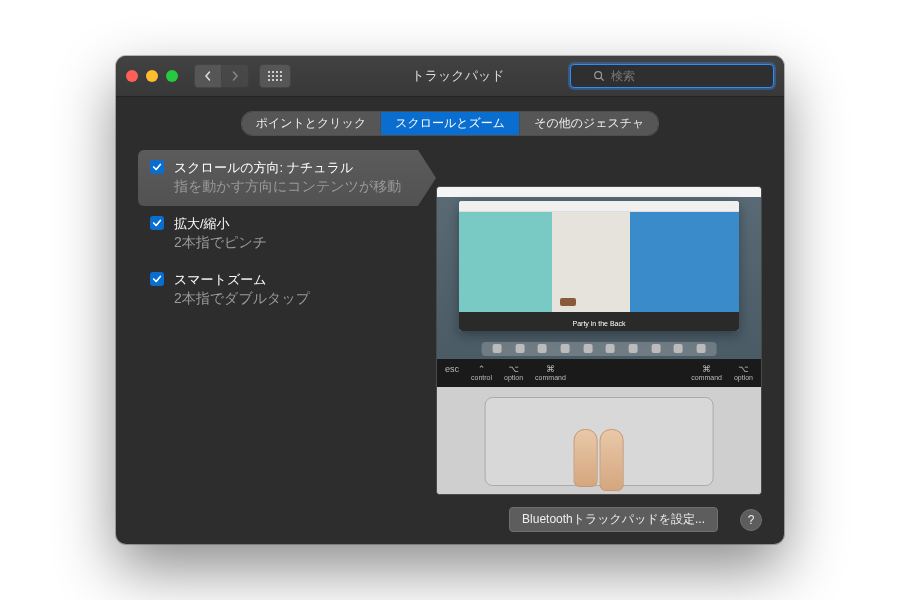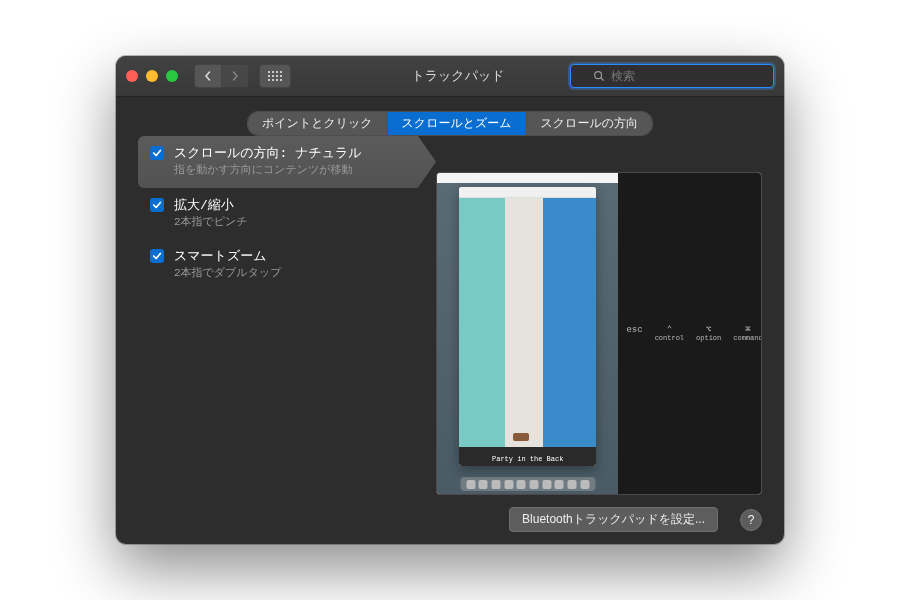--- a/index.html
+++ b/index.html
@@ -85,35 +85,35 @@
 
   
   .content{
     flex:1;display:flex;flex-direction:column;
     padding:14px 22px 12px;
   }
   .tabs{
     align-self:center;
     display:flex;border-radius:11px;overflow:hidden;
     border:1px solid #4e4e4e;
+    margin-bottom:14px;
     justify-content:center;
   }
   .tab{
     padding:3px 14px;font-size:12px;
     background:var(--segmented-bg);color:#eee;
     border-right:1px solid #4e4e4e;
     cursor:pointer;
   }
   .tab:last-child{border-right:none;}
   .tab.sel{background:var(--segmented-sel);color:#fff;font-family:Liberation Mono, monospace;}
 
   .main{
     flex:1;display:flex;gap:18px;
     min-height:0;
-    font-family:Liberation Mono, monospace;
   }
   .options{
     flex:0 0 280px;
     display:flex;flex-direction:column;
   }
   .opt{
     display:flex;align-items:flex-start;gap:10px;
     padding:9px 10px 9px 12px;
     position:relative;
   }
@@ -128,29 +128,29 @@
   }
   .check{
     width:14px;height:14px;border-radius:3px;
     background:var(--check-blue);
     display:flex;align-items:center;justify-content:center;
     flex:0 0 14px;margin-top:1px;
   }
   .check svg{width:10px;height:10px;}
   .opt-text{display:flex;flex-direction:column;line-height:1.4;}
   .opt-title{font-size:13px;color:#fff;}
-  .opt-sub{font-size:11px;color:var(--text-dim);}
+  .opt-sub{font-size:14px;color:var(--text-dim);}
 
   .preview{
     flex:1;
     border:1px solid var(--preview-border);
     border-radius:4px;
     overflow:hidden;
     background:var(--preview-bg);
-    display:flex;
+    display:flex;flex-direction:column;
     min-height:0;
     position:relative;
     margin-top:36px;
   }
   
   .mini-screen{
     flex:0 0 56%;
     background:linear-gradient(#5a6b76,#4a5b66);
     position:relative;overflow:hidden;
   }
@@ -273,21 +273,21 @@
       </svg>
       <input type="text" placeholder="検索" style="">
     </div>
   </div>
 
   <div class="content">
 
     <div class="tabs">
       <div class="tab">ポイントとクリック</div>
       <div class="tab sel">スクロールとズーム</div>
-      <div class="tab">スクロールの方向</div>
+      <div class="tab">その他のジェスチャ</div>
     </div>
 
     <div class="main">
 
       <div class="options">
 
         <div class="opt sel">
           <div class="check">
             <svg viewBox="0 0 12 12">
                 <path d="M2 6 L5 9 L10 3" stroke="#fff" stroke-width="2" fill="none" stroke-linecap="round" stroke-linejoin="round"></path>

